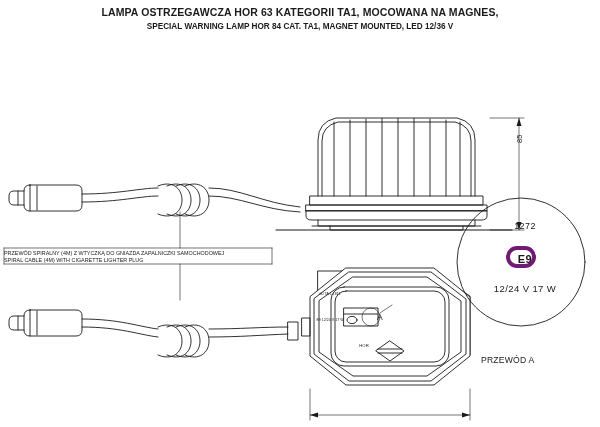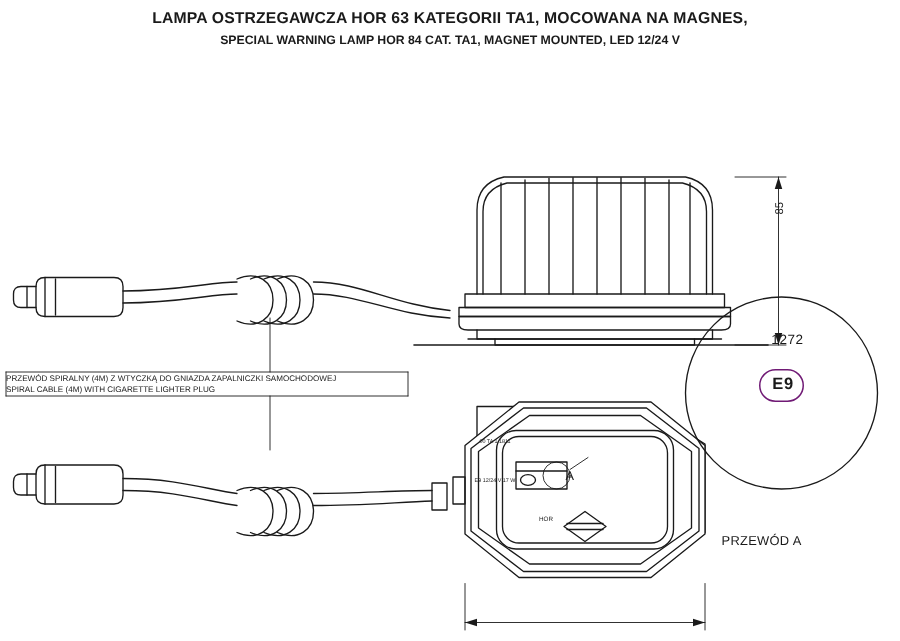--- a/index.html
+++ b/index.html
@@ -44,42 +44,42 @@
     position:absolute; text-align:center; width:120px; left:465px;
     font-size:9px; letter-spacing:0.4px;
   }
   .det-1 { top:205px; }
   .det-2 { top:221px; }
   .det-3 { top:283px; font-size:9.5px; }
 
   .e9 {
     position:absolute; left:506px; top:246px;
     width:30px; height:22px;
-    border:1px solid #701a75; border-radius:11px/11px;
+    border:4px solid #701a75; border-radius:11px/11px;
     box-sizing:border-box;
   }
   .e9 span {
     position:absolute; left:0; top:3px; width:30px; text-align:center;
     font-size:11px; font-weight:bold; letter-spacing:0.5px;
   }
 
   .topface-txt { position:absolute; font-size:3.6px; line-height:4.6px; text-align:center; width:48px; }
   .tf1 { left:306px; top:292px; }
   .tf2 { left:306px; top:318px; }
   .bigA { position:absolute; left:377px; top:312px; font-size:8.5px; }
   .hor-badge { position:absolute; left:347px; top:343px; font-size:4.2px; width:34px; text-align:center; }
 </style>
 </head>
 <body>
 
 <div id="sheet">
 
   <div class="title-block">
     <div class="t1">LAMPA OSTRZEGAWCZA HOR 63 KATEGORII TA1,  MOCOWANA NA MAGNES,</div>
-    <div class="t2">SPECIAL WARNING LAMP HOR 84 CAT. TA1, MAGNET MOUNTED, LED 12/24 V</div>
+    <div class="t2">SPECIAL WARNING LAMP HOR 84 CAT. TA1, MAGNET MOUNTED, LED 12/36 V</div>
   </div>
 
   <svg width="600" height="427">
     <g fill="none" stroke="#1a1a1a" stroke-width="0.9" stroke-linejoin="round" stroke-linecap="round">
 
       <g>
         <path d="M318 196 L318 140 Q318 122 336 118 L457 118 Q475 122 475 140 L475 196"></path>
         <path d="M322 196 L322 141 Q322 126 338 122 L455 122 Q471 126 471 141 L471 196"></path>
 
         <line x1="334" y1="122" x2="334" y2="196"></line>
@@ -201,20 +201,21 @@
   <div class="note l1">PRZEWÓD SPIRALNY (4M) Z WTYCZKĄ DO GNIAZDA ZAPALNICZKI SAMOCHODOWEJ</div>
   <div class="note l2">SPIRAL CABLE (4M) WITH CIGARETTE LIGHTER PLUG</div>
 
   <div class="dimtxt dim-119">119</div>
   <div class="dimtxt dim-85">85</div>
 
   <div class="det-t det-2">1272</div>
   <div class="e9">
     <span>E9</span>
   </div>
+  <div class="det-t det-3">12/24 V  17 W</div>
 
   <div class="detail-label">PRZEWÓD A</div>
 
   <div class="topface-txt tf1">00 TA 1
 1811</div>
   <div class="topface-txt tf2">E9
 12/24 V 17 W</div>
   <div class="hor-badge">HOR</div>
   <div class="bigA">A</div>
 

